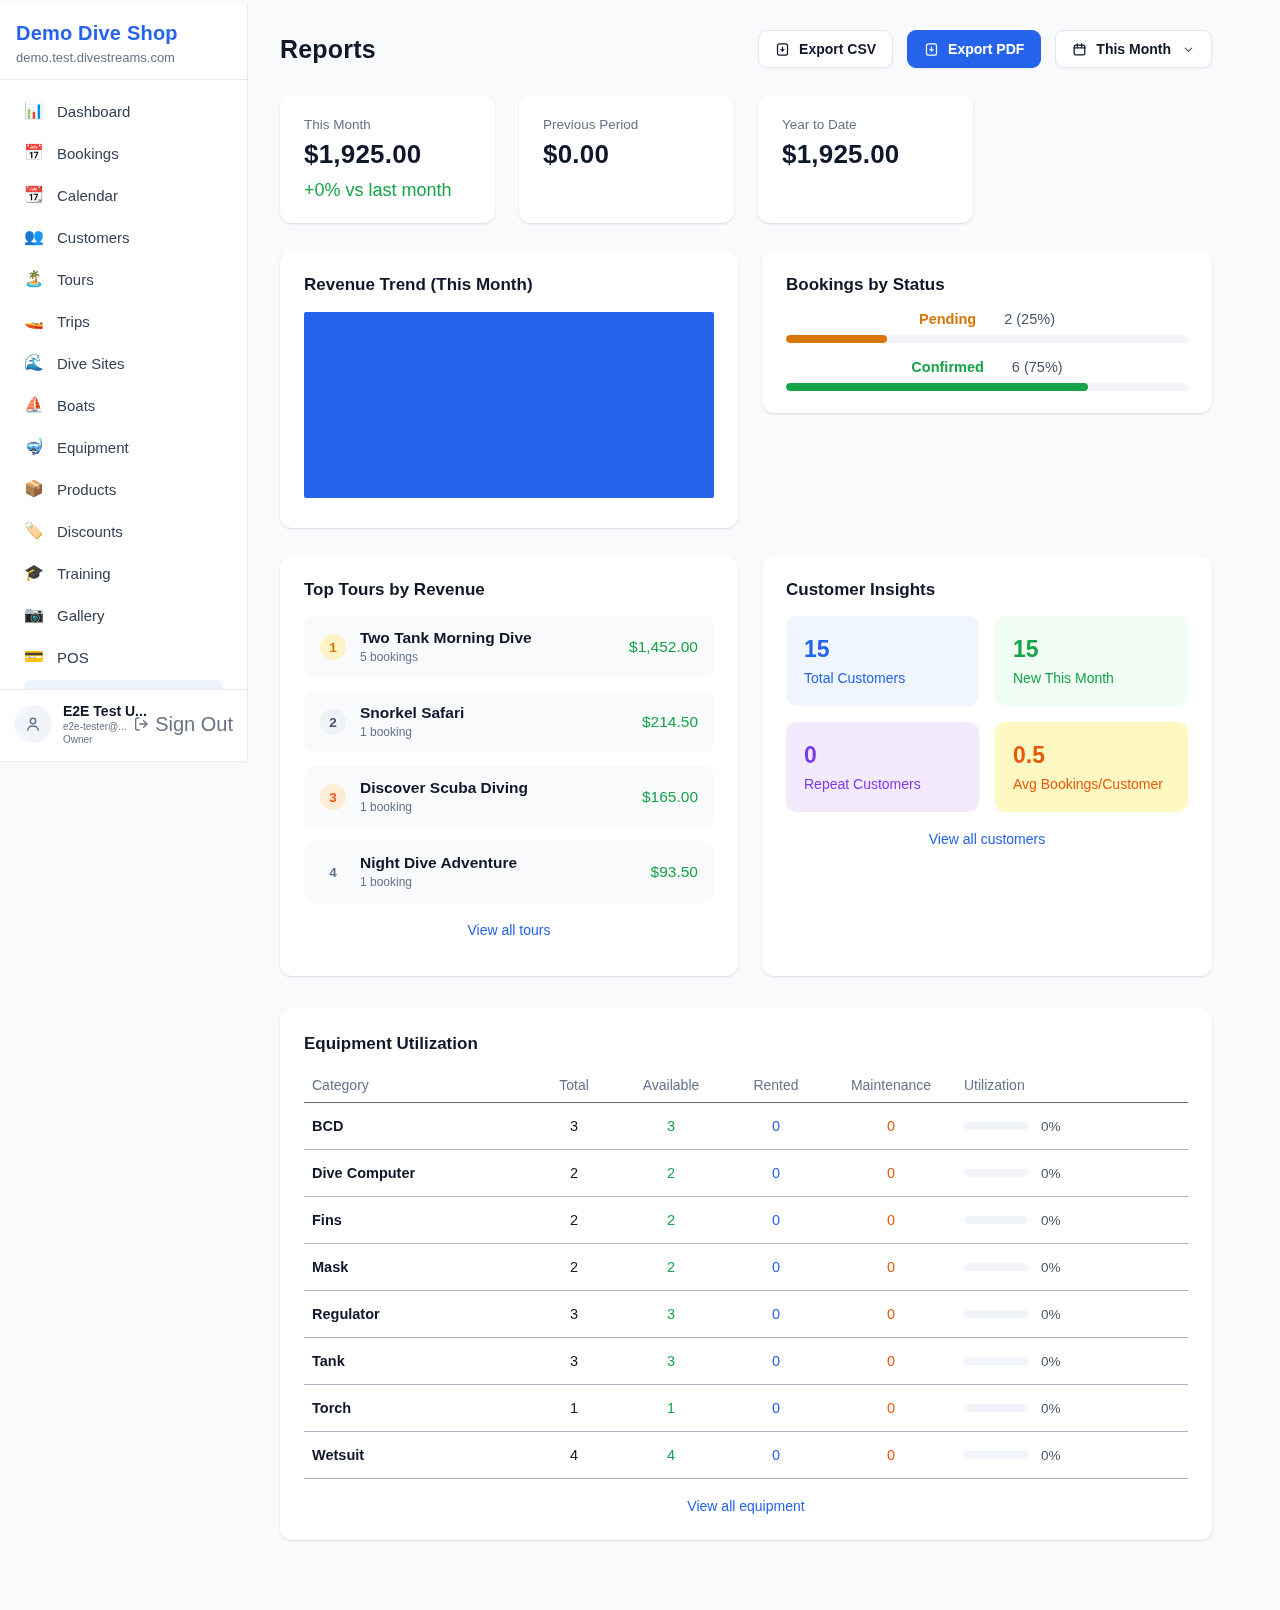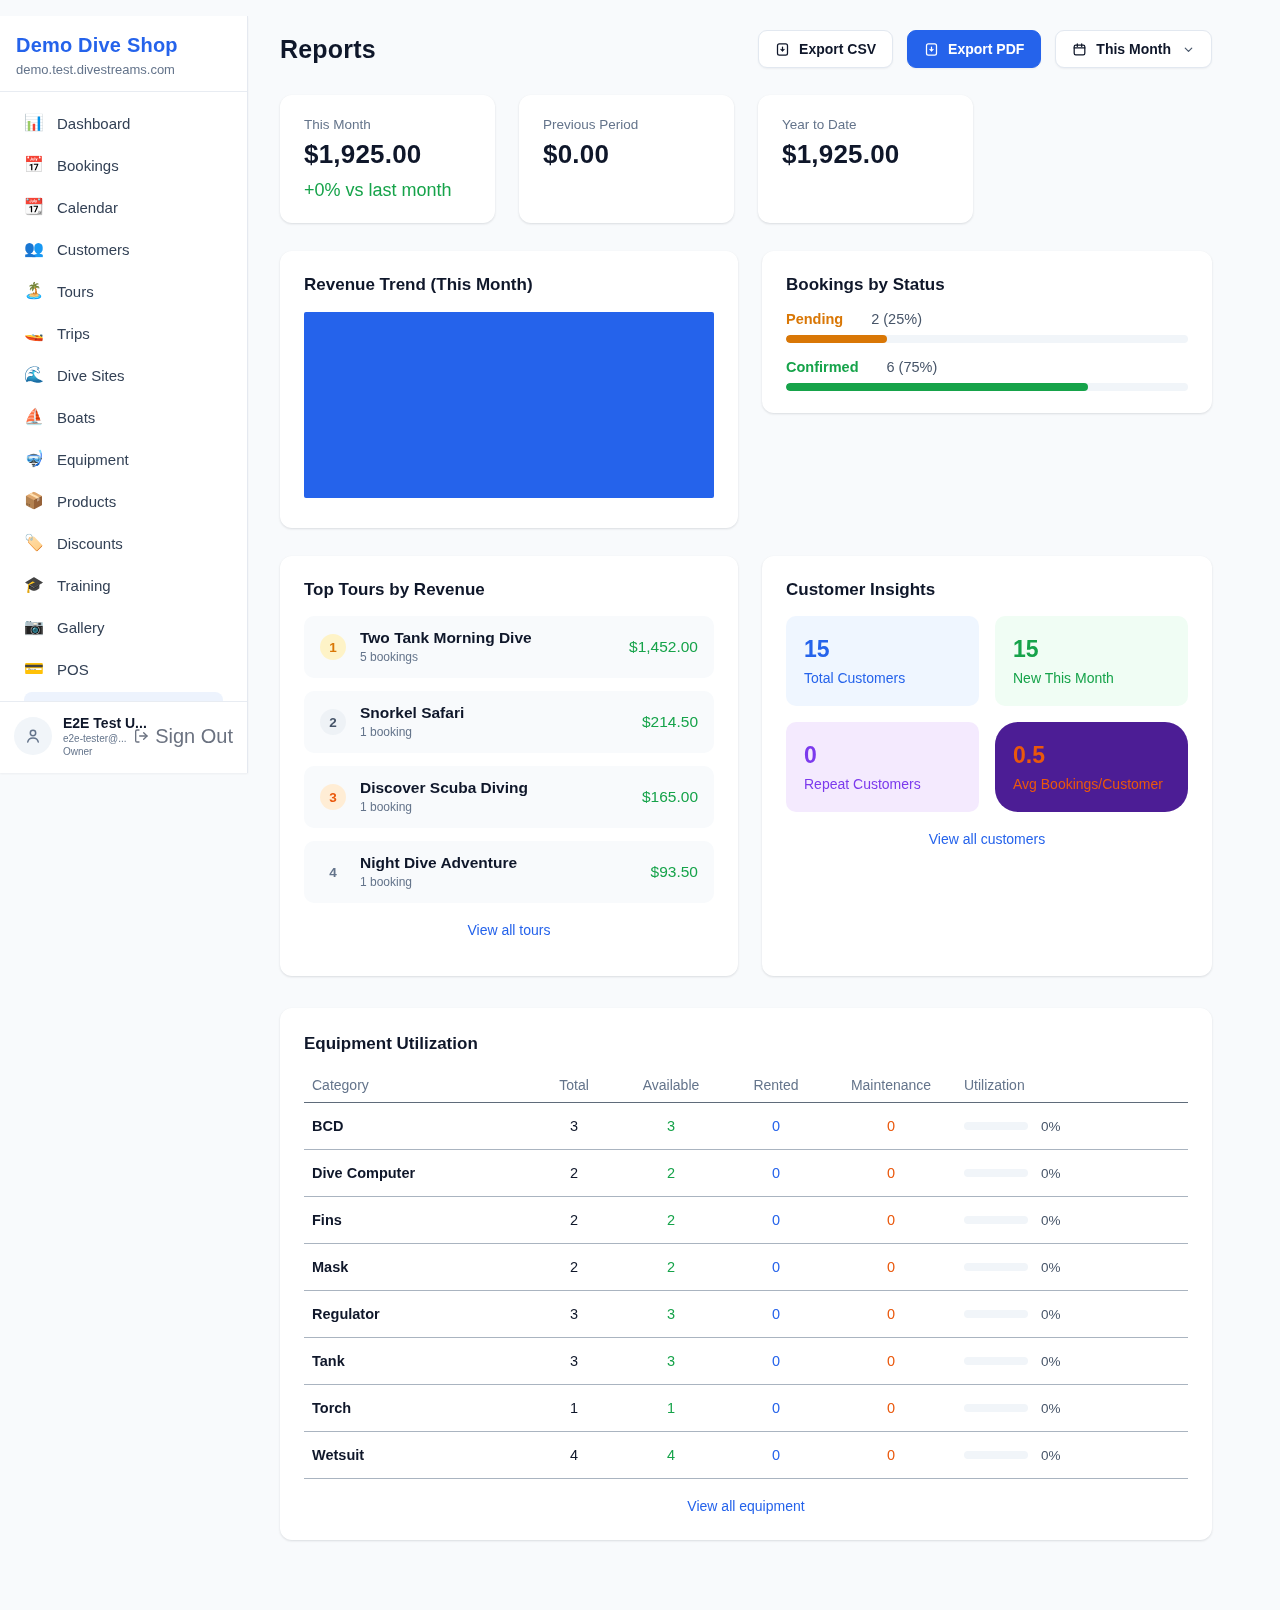--- a/index.html
+++ b/index.html
@@ -1,20 +1,20 @@
 <!DOCTYPE html>
 <html><head>
 <meta charset="utf-8">
 <style>
   * { margin:0; padding:0; box-sizing:border-box; }
   html,body { background:#f8fafc; font-family:"Liberation Sans","DejaVu Sans",sans-serif; color:#0f172a; }
   .page { position:relative; width:1280px; height:1610px; overflow:hidden; }
 
   
-  .sidebar { position:absolute; left:0; top:16px; width:248px; background:#fff;
+  .sidebar { position:absolute; left:0; top:4px; width:248px; background:#fff;
              border-right:1px solid #e5e9f0; box-shadow:0 1px 2px rgba(15,23,42,.05); }
   .brand { padding:18px 16px 14px; border-bottom:1px solid #e8ecf2; }
   .brand-title { color:#2563eb; font-size:20px; font-weight:bold; letter-spacing:.2px; }
   .brand-domain { color:#64748b; font-size:13px; margin-top:5px; }
   .nav { padding:10px 12px 0; }
   .nav-item { display:flex; align-items:center; gap:13px; padding:10px 12px; height:42px;
               border-radius:8px; color:#334155; font-size:15px; cursor:pointer; }
   .nav-icon { width:20px; font-size:16px; text-align:center; line-height:1; }
   .nav-sliver { height:9px; margin:2px 12px 0; background:#edf3fd; border-radius:8px 8px 0 0; }
   .side-footer { border-top:1px solid #e8ecf2; padding:13px 14px 16px; display:flex; align-items:center; }
@@ -48,21 +48,21 @@
   .stat-delta { font-size:18px; color:#16a34a; margin-top:10px; }
   .stat-card.flip .stat-value { margin-top:0; }
   .stat-card.flip .stat-label { margin-top:8px; }
 
   
   .row2 { display:grid; grid-template-columns:458px 1fr; gap:24px; margin-top:28px; align-items:start; }
   .revenue-card { padding:24px; height:277px; }
   .chart-area { margin-top:17px; height:186px; background:#2563eb; border-radius:2px; }
   .status-card { padding:24px; height:162px; }
   .status-row { margin-top:16px; }
-  .status-head { display:flex; justify-content:flex-start; align-items:baseline;gap:28px; }
+  .status-head { display:flex; justify-content:center; align-items:baseline;gap:28px; }
   .status-label { font-size:14.5px; font-weight:bold; }
   .status-value { font-size:14.5px; color:#475569; }
   .track { height:8px; background:#f1f5f9; border-radius:99px; margin-top:8px; overflow:hidden; }
   .fill { height:100%; border-radius:99px; }
 
   
   .row3 { display:grid; grid-template-columns:458px 1fr; gap:24px; margin-top:28px; align-items:start; }
   .tours-card { padding:24px; min-height:420px; }
   .tour-list { margin-top:16px; display:flex; flex-direction:column; gap:13px; }
   .tour-item { background:#f8fafc; border-radius:10px; padding:13px 16px; display:flex; align-items:center; cursor:pointer; }
@@ -78,21 +78,21 @@
   .view-all { display:block; text-align:center; color:#2563eb; font-size:14px; margin-top:19px; cursor:pointer; text-decoration:none; }
 
   .insights-card { padding:24px; min-height:420px; }
   .tiles { display:grid; grid-template-columns:1fr 1fr; gap:16px; margin-top:16px; }
   .tile { border-radius:10px; padding:20px 18px; min-height:86px; }
   .tile-value { font-size:23px; font-weight:800; }
   .tile-label { font-size:14px; margin-top:7px; }
   .tile.blue { background:#eff6ff; } .tile.blue .tile-value,.tile.blue .tile-label { color:#2563eb; }
   .tile.green { background:#f0fdf4; } .tile.green .tile-value,.tile.green .tile-label { color:#16a34a; }
   .tile.purple { background:#f4eafe; } .tile.purple .tile-value,.tile.purple .tile-label { color:#7c3aed; }
-  .tile.orange { background:#4c1d95;border-radius:23px; } .tile.orange .tile-value,.tile.orange .tile-label { color:#ea580c; }
+  .tile.orange { background:#fef9c3; } .tile.orange .tile-value,.tile.orange .tile-label { color:#ea580c; }
 
   
   .equip-card { margin-top:32px; padding:26px 24px 26px; }
   table { width:100%; border-collapse:collapse; margin-top:14px; }
   th { font-size:14px; color:#64748b; font-weight:normal; text-align:center; padding:9px 8px;
        border-bottom:1px solid #5f6b7a; }
   th.cat, td.cat { text-align:left; width:228px; }
   th.util { text-align:left; }
   td { font-size:14.5px; padding:15px 8px; text-align:center; border-bottom:1px solid #aab4c0; }
   tr:last-child td { border-bottom:1px solid #aab4c0; }

